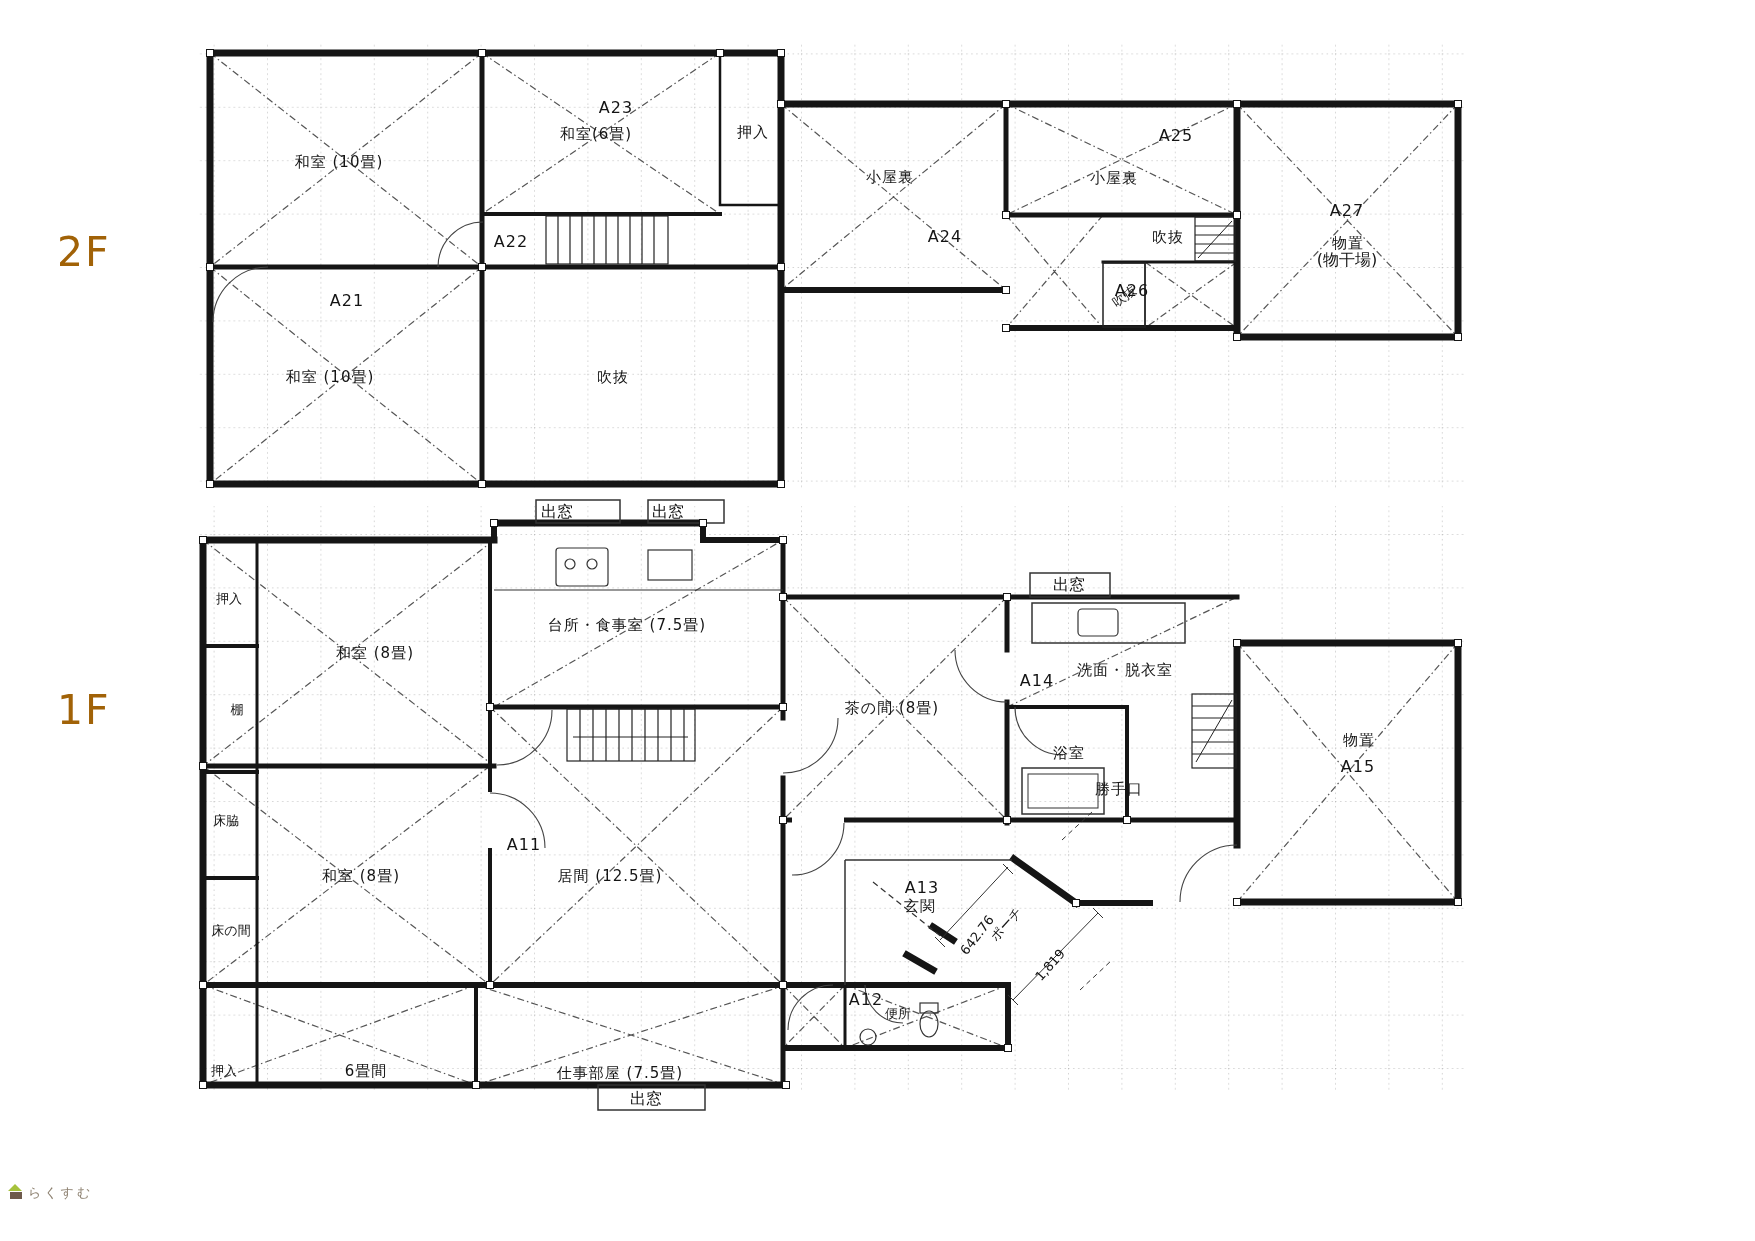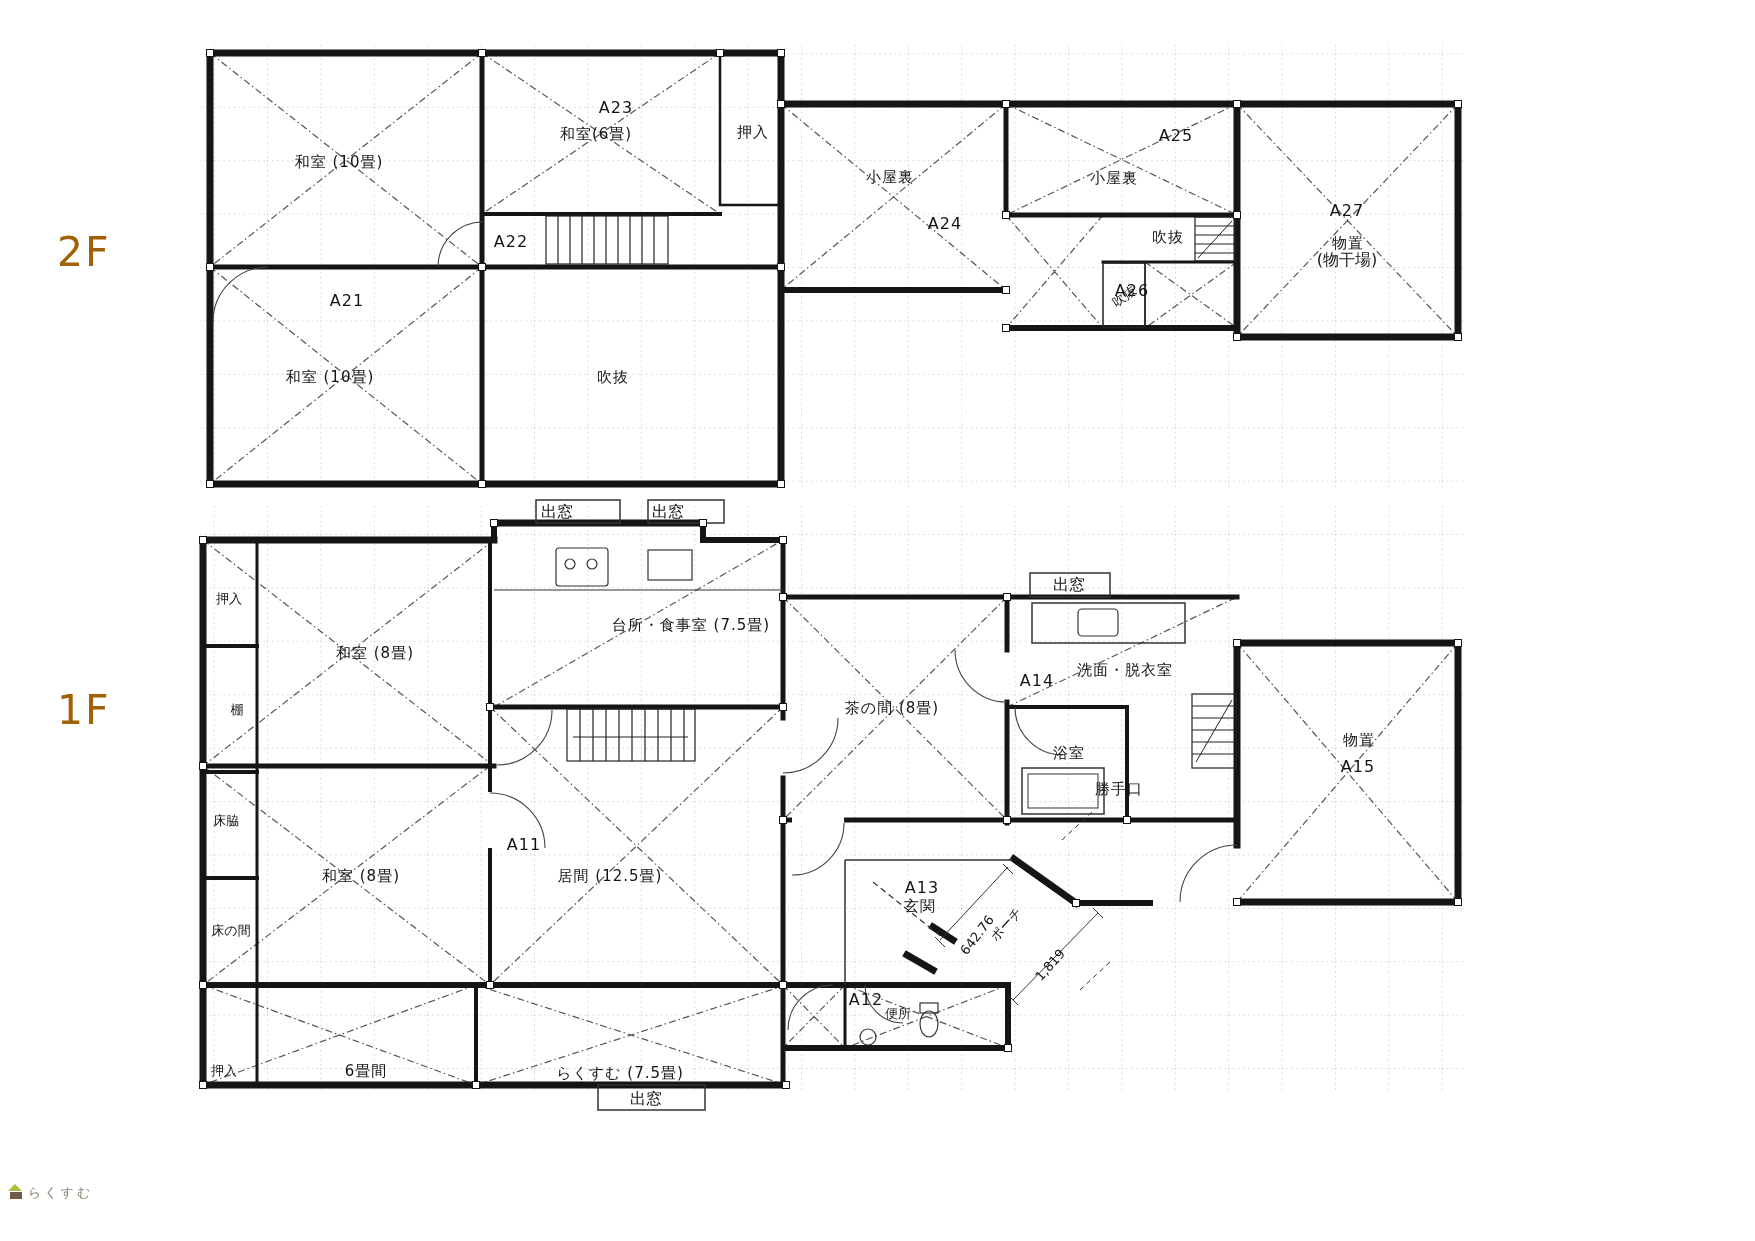--- a/index.html
+++ b/index.html
@@ -234,45 +234,45 @@
 
 <div class="lbl" style="left:339px;top:162px">和室 (10畳)</div>
 <div class="lbl s16" style="left:616px;top:108px">A23</div>
 <div class="lbl" style="left:596px;top:134px">和室(6畳)</div>
 <div class="lbl" style="left:753px;top:132px">押入</div>
 <div class="lbl s16" style="left:511px;top:242px">A22</div>
 <div class="lbl s16" style="left:347px;top:301px">A21</div>
 <div class="lbl" style="left:330px;top:377px">和室 (10畳)</div>
 <div class="lbl" style="left:613px;top:377px">吹抜</div>
 <div class="lbl" style="left:890px;top:177px">小屋裏</div>
-<div class="lbl s16" style="left:945px;top:224px">A24</div>
+<div class="lbl s16" style="left:945px;top:237px">A24</div>
 <div class="lbl" style="left:1114px;top:178px">小屋裏</div>
 <div class="lbl s16" style="left:1176px;top:136px">A25</div>
 <div class="lbl" style="left:1168px;top:237px">吹抜</div>
 <div class="lbl r35 s13" style="left:1124px;top:296px">吹抜</div>
 <div class="lbl s16" style="left:1132px;top:291px">A26</div>
 <div class="lbl s16" style="left:1347px;top:211px">A27</div>
 <div class="lbl" style="left:1348px;top:243px">物置</div>
 <div class="lbl s12" style="left:1347px;top:260px">(物干場)</div>
 
 <div class="lbl s13" style="left:229px;top:598px">押入</div>
 <div class="lbl s13" style="left:237px;top:709px">棚</div>
 <div class="lbl s13" style="left:226px;top:820px">床脇</div>
 <div class="lbl s13" style="left:231px;top:930px">床の間</div>
 <div class="lbl s13" style="left:224px;top:1070px">押入</div>
 <div class="lbl" style="left:375px;top:653px">和室 (8畳)</div>
-<div class="lbl" style="left:691px;top:625px">台所・食事室 (7.5畳)</div>
+<div class="lbl" style="left:627px;top:625px">台所・食事室 (7.5畳)</div>
 <div class="lbl s12" style="left:557px;top:512px">出窓</div>
 <div class="lbl s12" style="left:668px;top:512px">出窓</div>
 <div class="lbl s12" style="left:1069px;top:585px">出窓</div>
 <div class="lbl s16" style="left:524px;top:845px">A11</div>
 <div class="lbl" style="left:610px;top:876px">居間 (12.5畳)</div>
 <div class="lbl" style="left:361px;top:876px">和室 (8畳)</div>
 <div class="lbl" style="left:366px;top:1071px">6畳間</div>
-<div class="lbl" style="left:620px;top:1073px">らくすむ (7.5畳)</div>
+<div class="lbl" style="left:620px;top:1073px">仕事部屋 (7.5畳)</div>
 <div class="lbl s12" style="left:646px;top:1099px">出窓</div>
 <div class="lbl" style="left:892px;top:708px">茶の間 (8畳)</div>
 <div class="lbl s16" style="left:1037px;top:681px">A14</div>
 <div class="lbl" style="left:1125px;top:670px">洗面・脱衣室</div>
 <div class="lbl" style="left:1069px;top:753px">浴室</div>
 <div class="lbl" style="left:1119px;top:789px">勝手口</div>
 <div class="lbl" style="left:1359px;top:740px">物置</div>
 <div class="lbl s16" style="left:1358px;top:767px">A15</div>
 <div class="lbl s16" style="left:922px;top:888px">A13</div>
 <div class="lbl" style="left:920px;top:906px">玄関</div>

